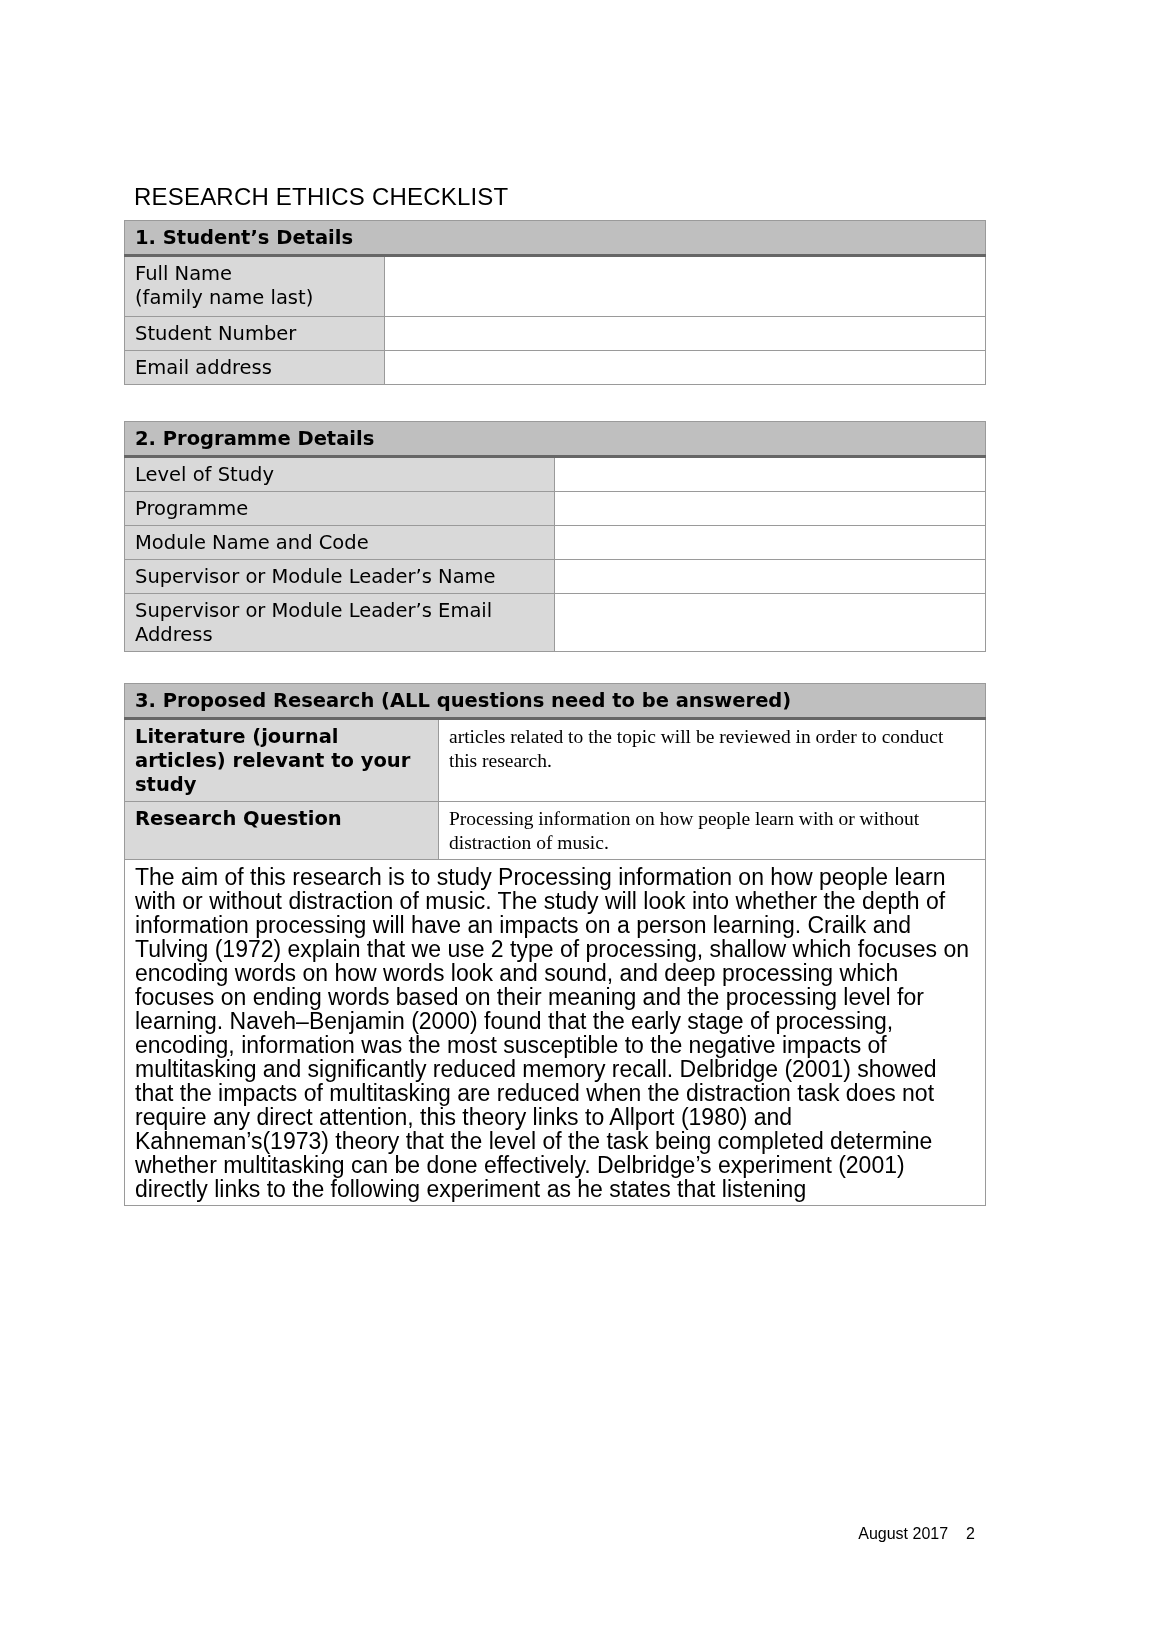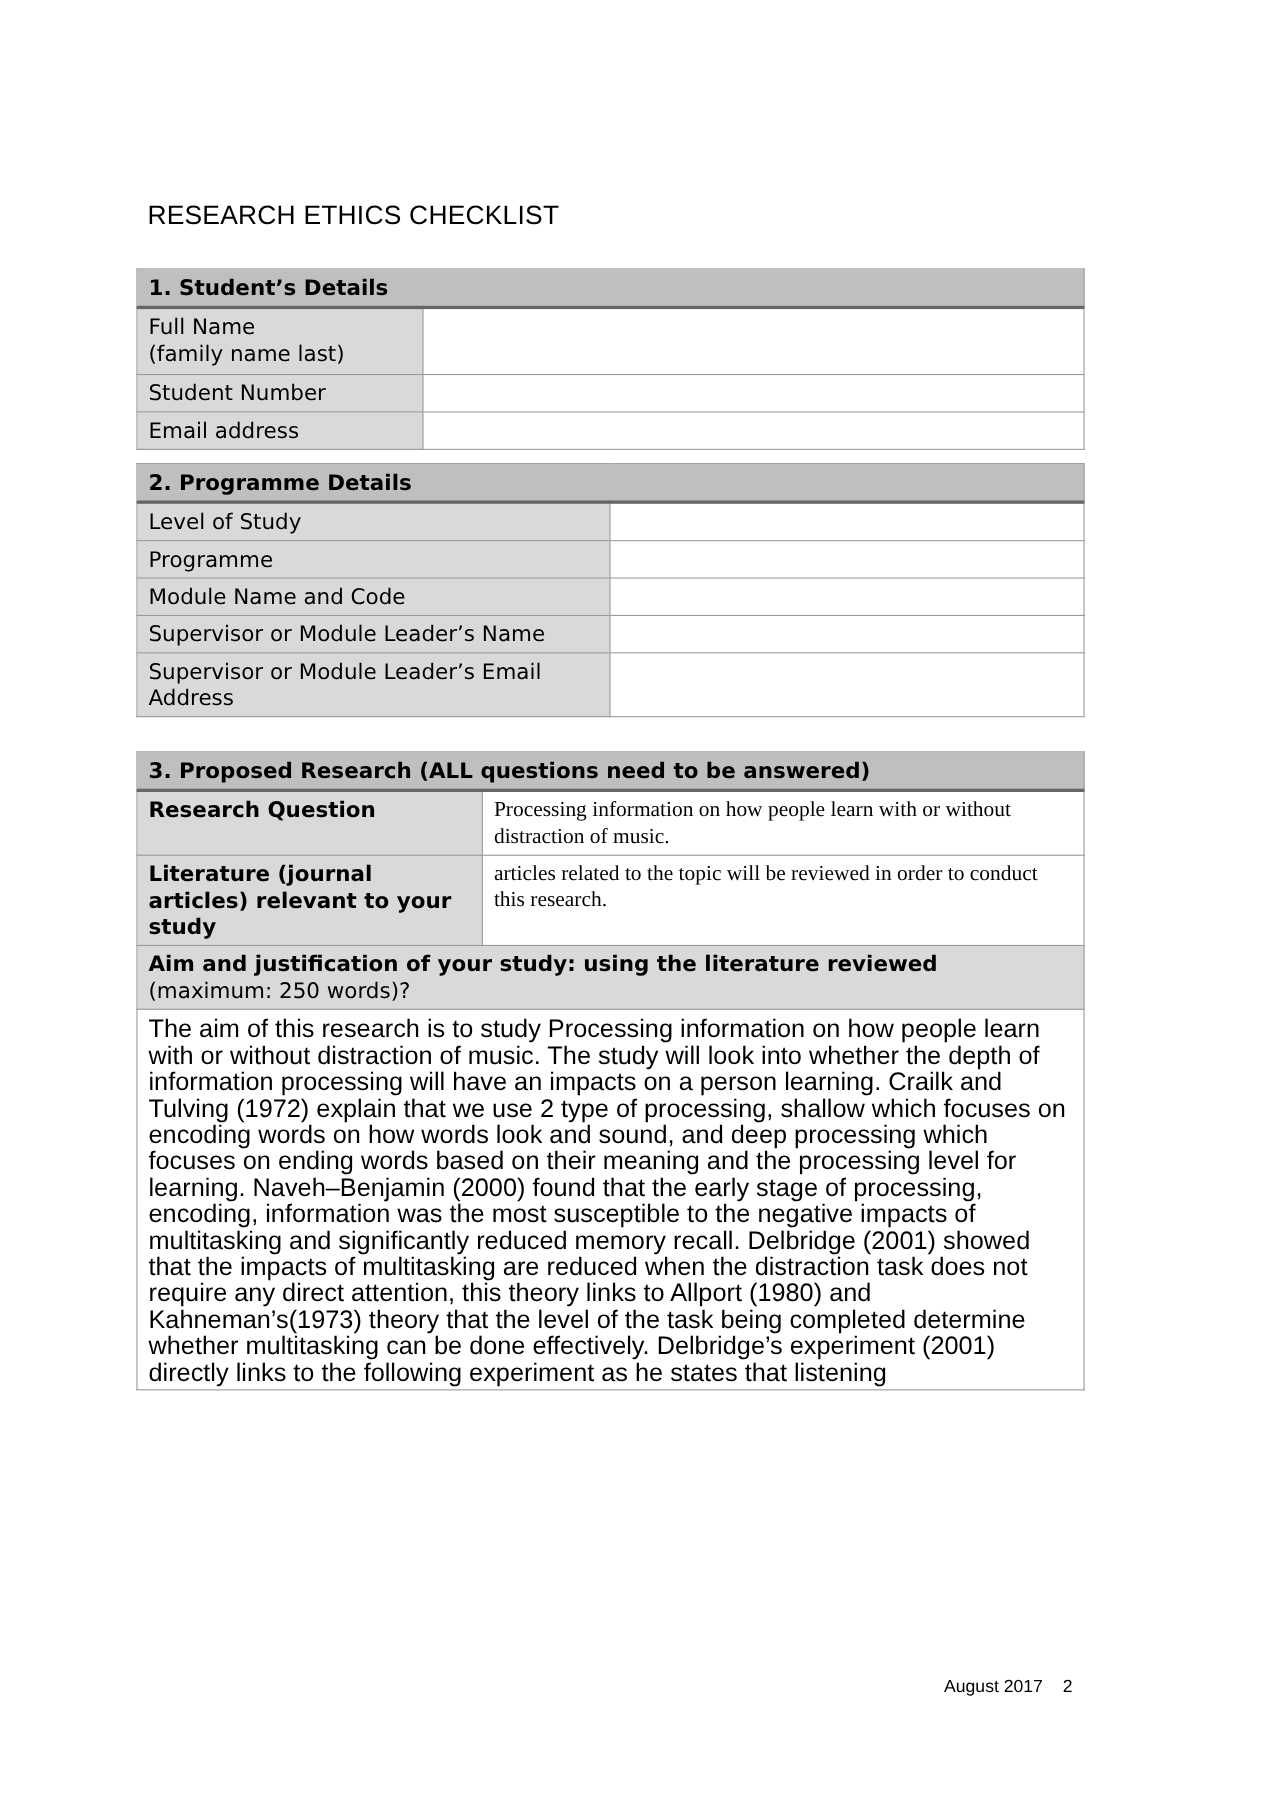--- a/index.html
+++ b/index.html
@@ -16,21 +16,21 @@
   table.form td { border: 1px solid #9a9a9a; vertical-align: top; padding: 5px 10px 4px 10px; line-height: 24px; }
   td.sec-head { background: #bfbfbf; font-weight: bold; border-bottom: 3px solid #666666 !important; padding-top: 5px; padding-bottom: 5px; }
   td.label { background: #d9d9d9; }
   td.value { background: #ffffff; }
   td.bold { font-weight: bold; }
   td.answer { font-family: "Liberation Serif", serif; font-size: 19.5px; line-height: 24px; padding-top: 6px; }
   td.essay {
     font-family: "Liberation Sans", sans-serif; font-size: 23px; line-height: 25.6px;
     padding: 28px 10px 2px 10px;
   }
-  #t1 { top: 244px; }
+  #t1 { top: 220px; }
   #t2 { top: 421px; }
   #t3 { top: 683px; }
   .footer {
     position: absolute; right: 183px; top: 1525px;
     font-family: "Liberation Sans", sans-serif; font-size: 16px;
   }
   .footer .pg { margin-left: 18px; }
 </style>
 </head>
 <body>
@@ -99,32 +99,26 @@
 <table class="form" id="t3">
   <colgroup>
       <col style="width:314px">
       <col>
     </colgroup>
   <tbody>
       <tr>
     <td class="sec-head" colspan="2">3. Proposed Research (ALL questions need to be answered)</td>
   </tr>
   <tr>
-    <td class="label bold" style="height:48px">Research Question</td>
-    <td class="value answer">Processing information on how people learn with or without distraction of music.</td>
-  </tr>
-  <tr>
     <td class="label bold">Literature (journal articles) relevant to your study</td>
     <td class="value answer">articles related to the topic will be reviewed in order to conduct this research.</td>
   </tr>
   <tr>
-    <td class="label" colspan="2">
-      <span style="font-weight:bold">Aim and justification of your study: using the literature reviewed</span><br>
-      <span>(maximum: 250 words)?</span>
-    </td>
+    <td class="label bold" style="height:48px">Research Question</td>
+    <td class="value answer">Processing information on how people learn with or without distraction of music.</td>
   </tr>
   <tr>
     <td class="value essay" colspan="2">The aim of this research is to study Processing information on how people learn with or without distraction of music. The study will look into whether the depth of information processing will have an impacts on a person learning. Crailk and Tulving (1972) explain that we use 2 type of processing, shallow which focuses on encoding words on how words look and sound, and deep processing which focuses on ending words based on their meaning and the processing level for learning. Naveh–Benjamin (2000) found that the early stage of processing, encoding, information was the most susceptible to the negative impacts of multitasking and significantly reduced memory recall. Delbridge (2001) showed that the impacts of multitasking are reduced when the distraction task does not require any direct attention, this theory links to Allport (1980) and Kahneman’s(1973) theory that the level of the task being completed determine whether multitasking can be done effectively. Delbridge’s experiment (2001) directly links to the following experiment as he states that listening</td>
   </tr>
 </tbody>
   </table>
 
 <div class="footer">
   <span>August 2017</span><span class="pg">2</span>
 </div>

